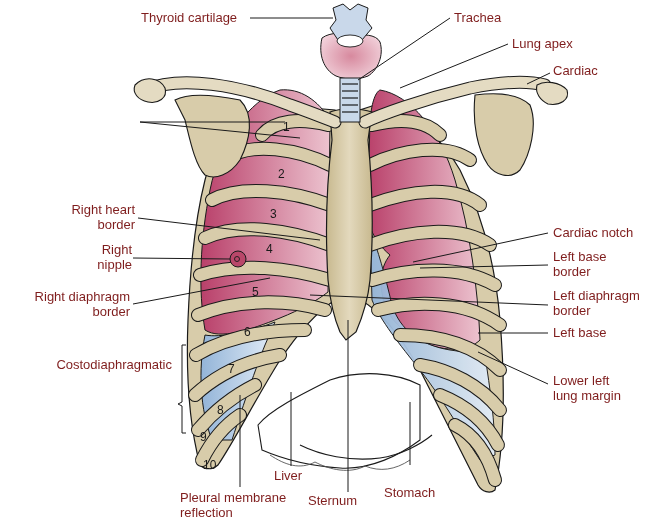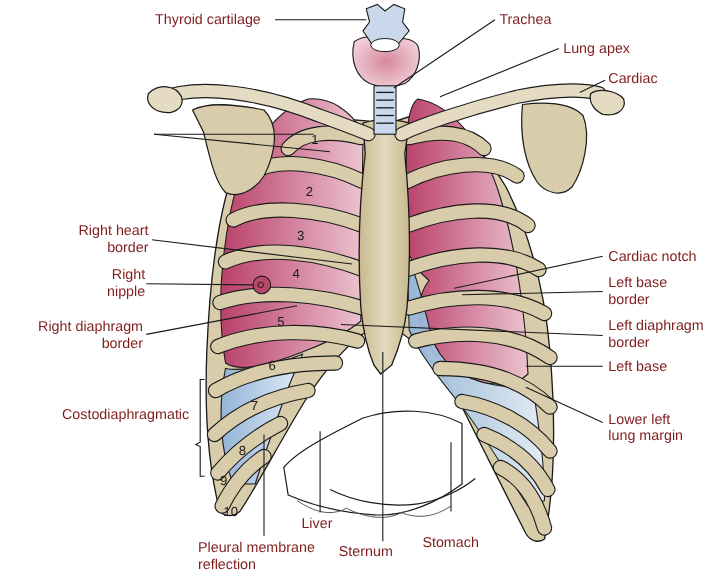--- a/index.html
+++ b/index.html
@@ -197,21 +197,21 @@
     <span class="ln">border</span>
   </div>
   <div class="lbl r" style="left:82px; top:242px; width:50px;">
     <span class="ln">Right</span>
     <span class="ln">nipple</span>
   </div>
   <div class="lbl r" style="left:22px; top:289px; width:108px;">
     <span class="ln">Right diaphragm</span>
     <span class="ln">border</span>
   </div>
-  <div class="lbl r" style="left:40px; top:369px; width:132px;">
+  <div class="lbl r" style="left:40px; top:357px; width:132px;">
     <span class="ln">Costodiaphragmatic</span>
   </div>
 
   <div class="lbl" style="left:553px; top:225px;">Cardiac notch</div>
   <div class="lbl" style="left:553px; top:249px;">
     <span class="ln">Left base</span>
     <span class="ln">border</span>
   </div>
   <div class="lbl" style="left:553px; top:288px;">
     <span class="ln">Left diaphragm</span>

